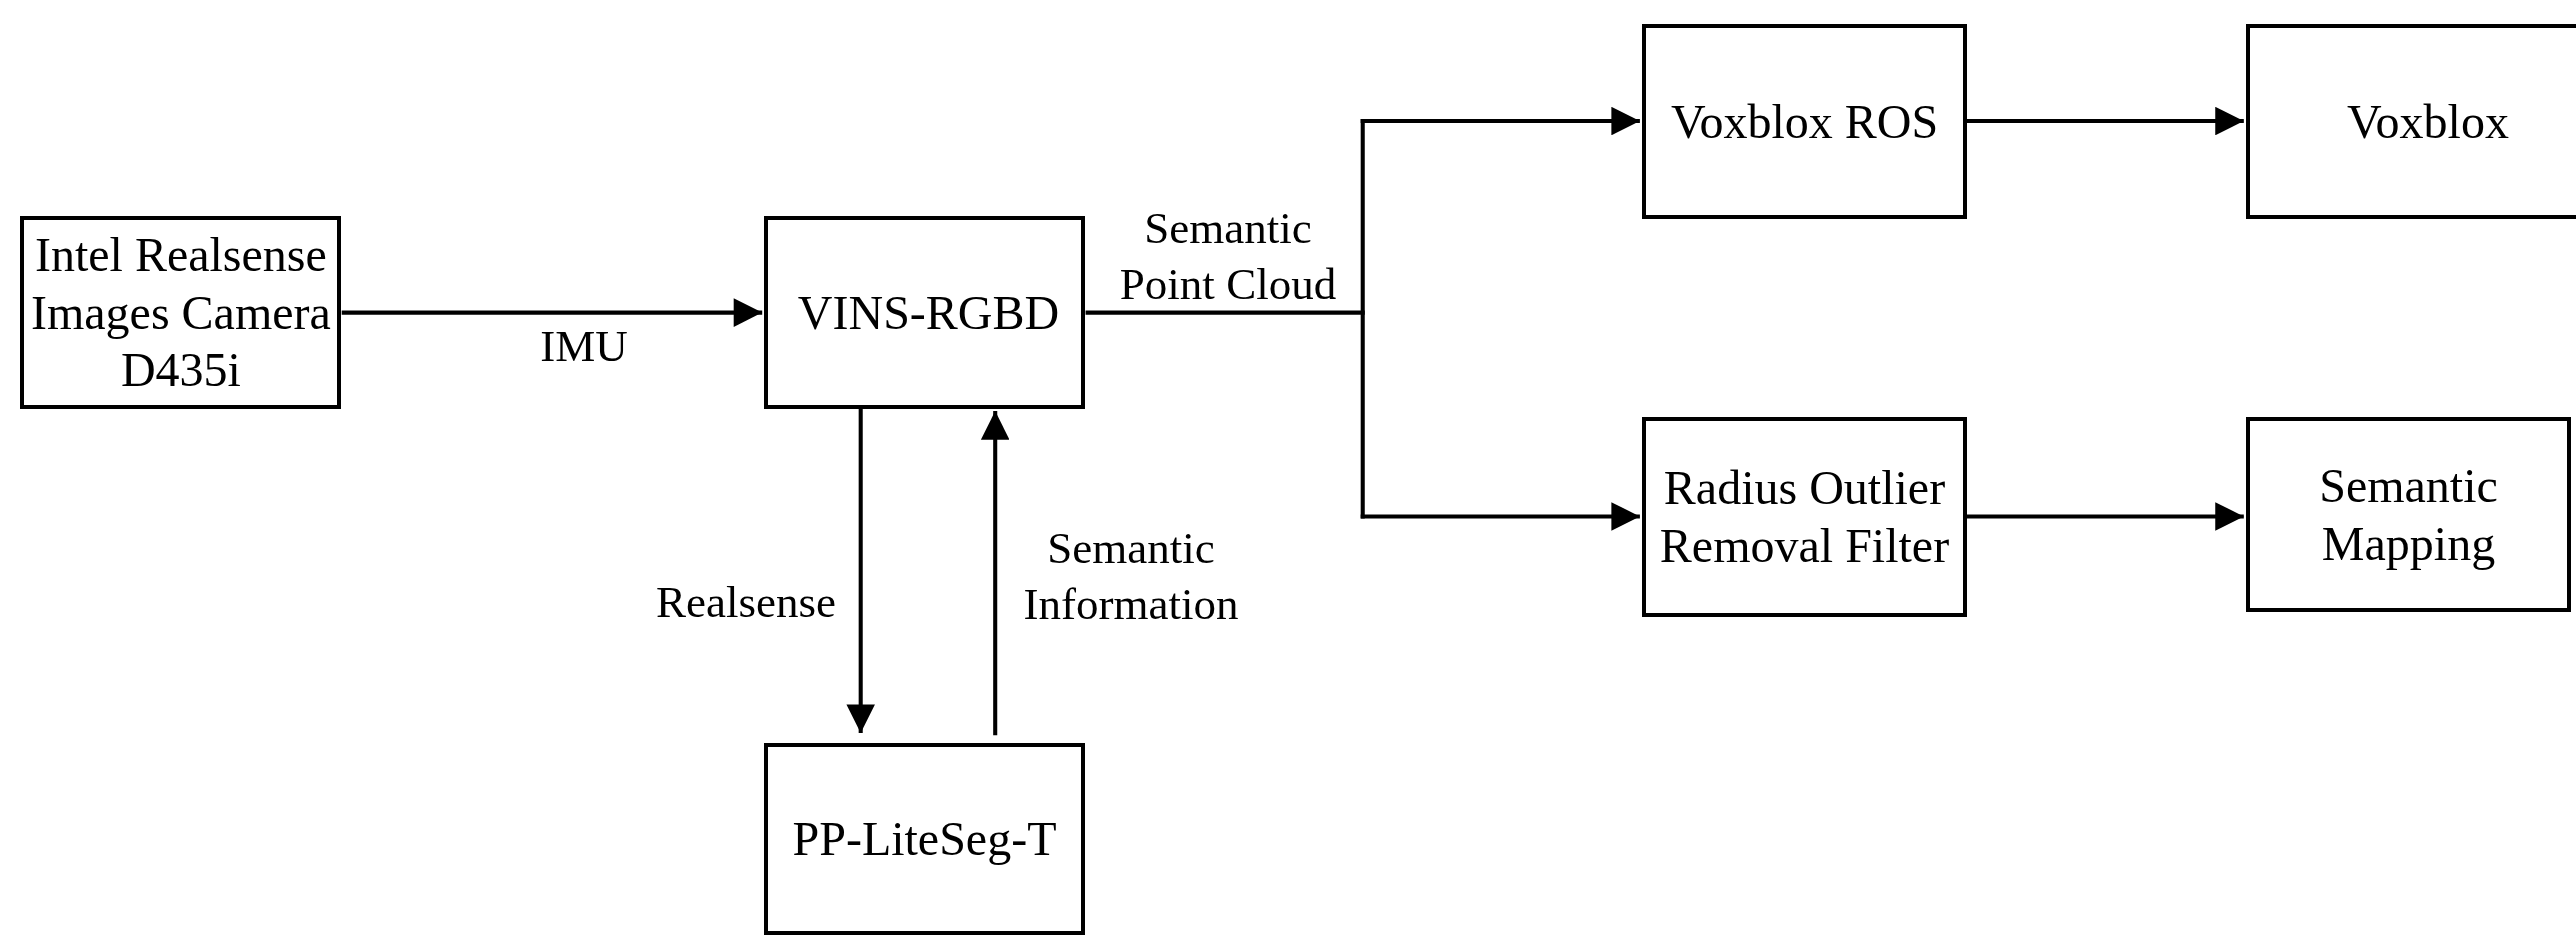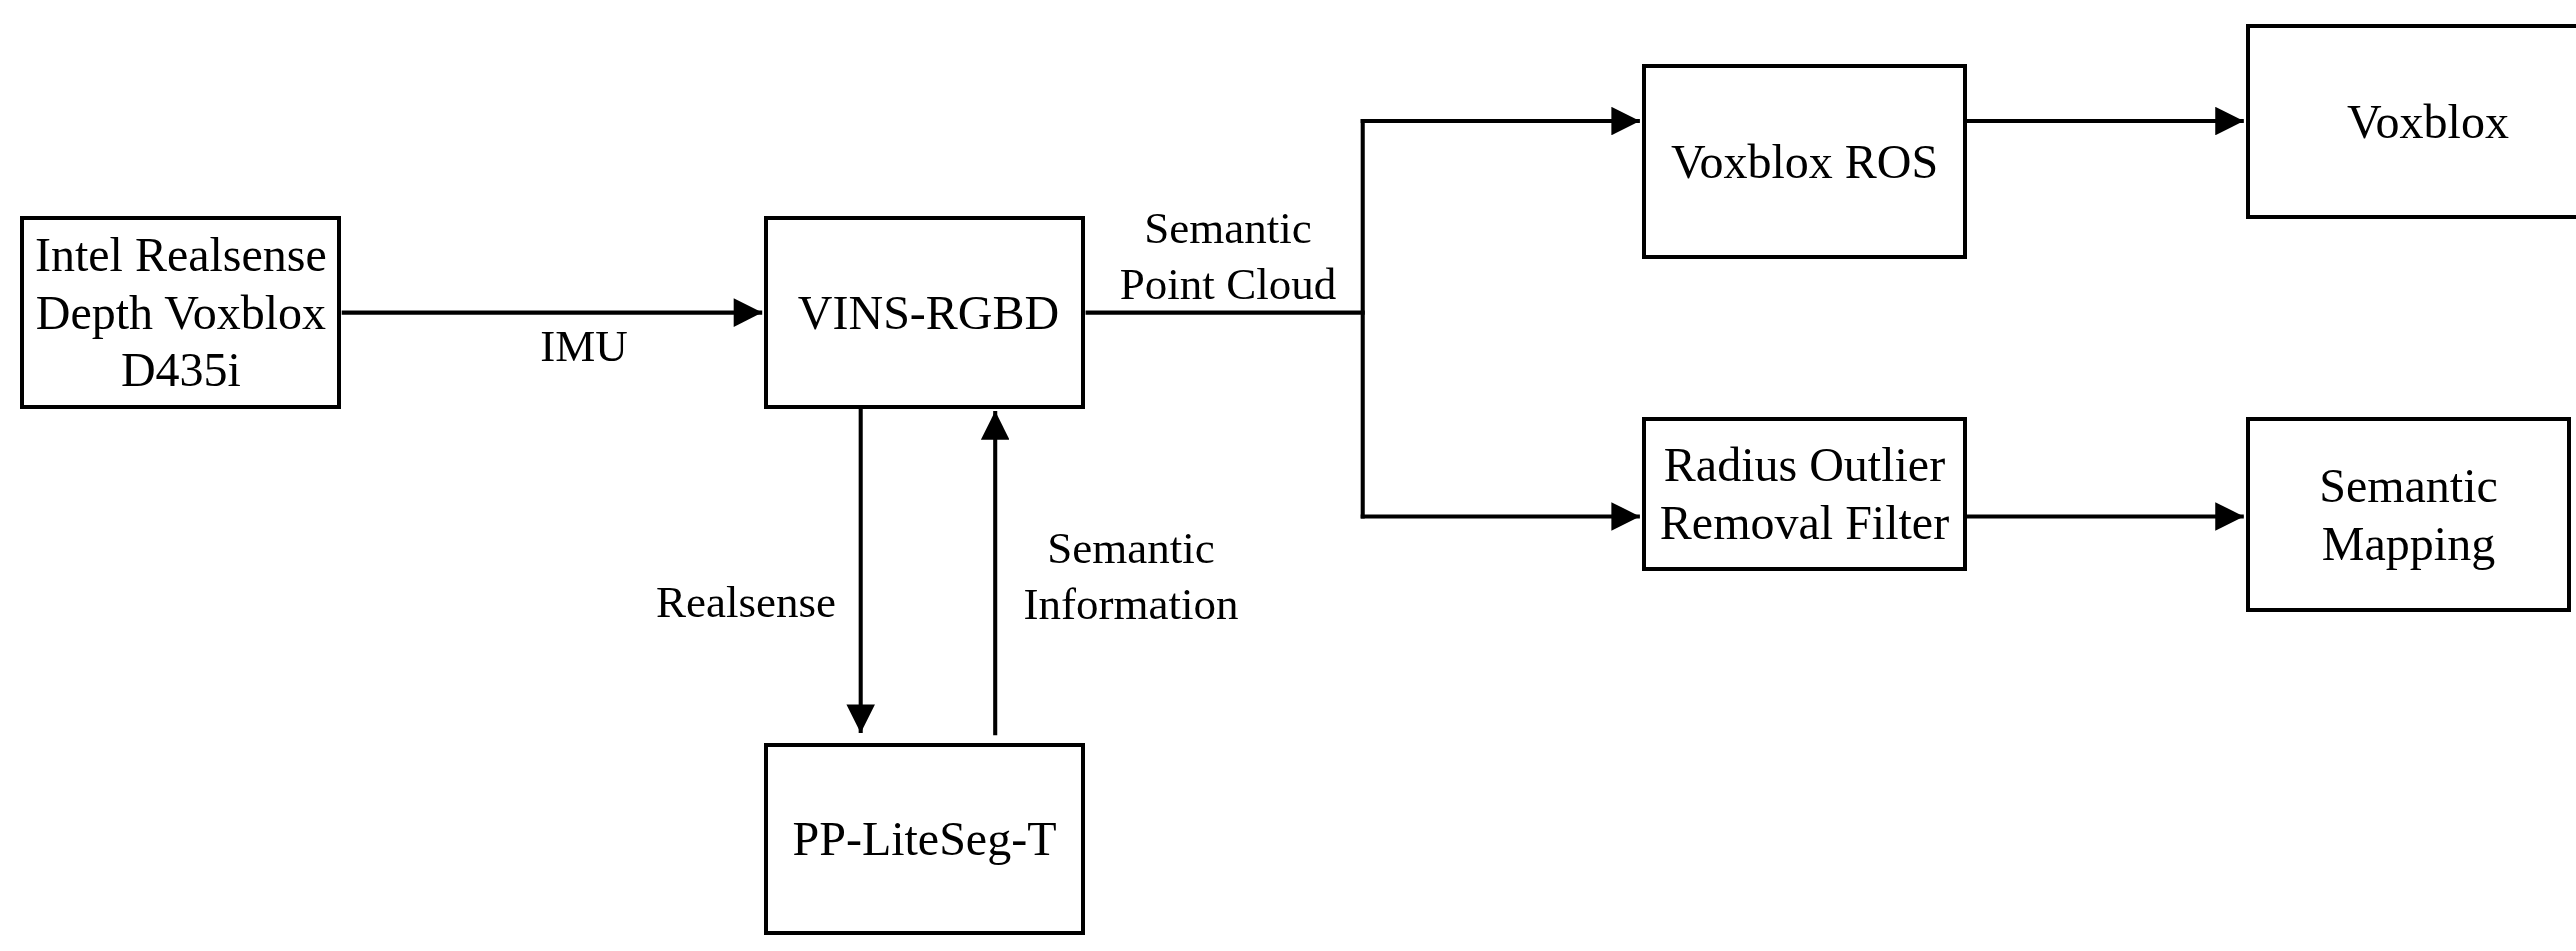--- a/index.html
+++ b/index.html
@@ -70,32 +70,32 @@
     <path d="M 2895 178 L 3303 178" stroke="#000000" stroke-width="6" fill="none" marker-end="url(#arrow)"></path>
 
     <path d="M 2895 760 L 3303 760" stroke="#000000" stroke-width="6" fill="none" marker-end="url(#arrow)"></path>
 
     <path d="M 1267 602 L 1267 1079" stroke="#000000" stroke-width="6" fill="none" marker-end="url(#arrow)"></path>
 
     <path d="M 1465 1082 L 1465 605" stroke="#000000" stroke-width="6" fill="none" marker-end="url(#arrow)"></path>
   </svg>
 
   <div class="node" style="left:20.4px; top:216px; width:321px; height:193px;">Intel Realsense
-Depth Voxblox
+Images Camera
 D435i</div>
 
   <div class="node" style="left:764px; top:216px; width:321px; height:193px;padding-left:8px;">VINS-RGBD</div>
 
   <div class="node" style="left:764px; top:735px; width:321px; height:192px;margin-top:8px;">PP-LiteSeg-T</div>
 
-  <div class="node" style="left:1642px; top:24px; width:325px; height:195px;margin-top:40px;">Voxblox ROS</div>
+  <div class="node" style="left:1642px; top:24px; width:325px; height:195px;">Voxblox ROS</div>
 
   <div class="node" style="left:2246px; top:24px; width:364px; height:195px;">Voxblox</div>
 
-  <div class="node" style="left:1642px; top:417px; width:325px; height:154px;">Radius Outlier
+  <div class="node" style="left:1642px; top:417px; width:325px; height:200px;">Radius Outlier
 Removal Filter</div>
 
   <div class="node" style="left:2246px; top:417px; width:325px; height:195px;">Semantic
 Mapping</div>
 
 
   <div class="edge-label" style="left:540px; top:318px;margin-left:44px;">IMU</div>
 
   <div class="edge-label" style="left:1228px; top:200px;">Semantic
 Point Cloud</div>

